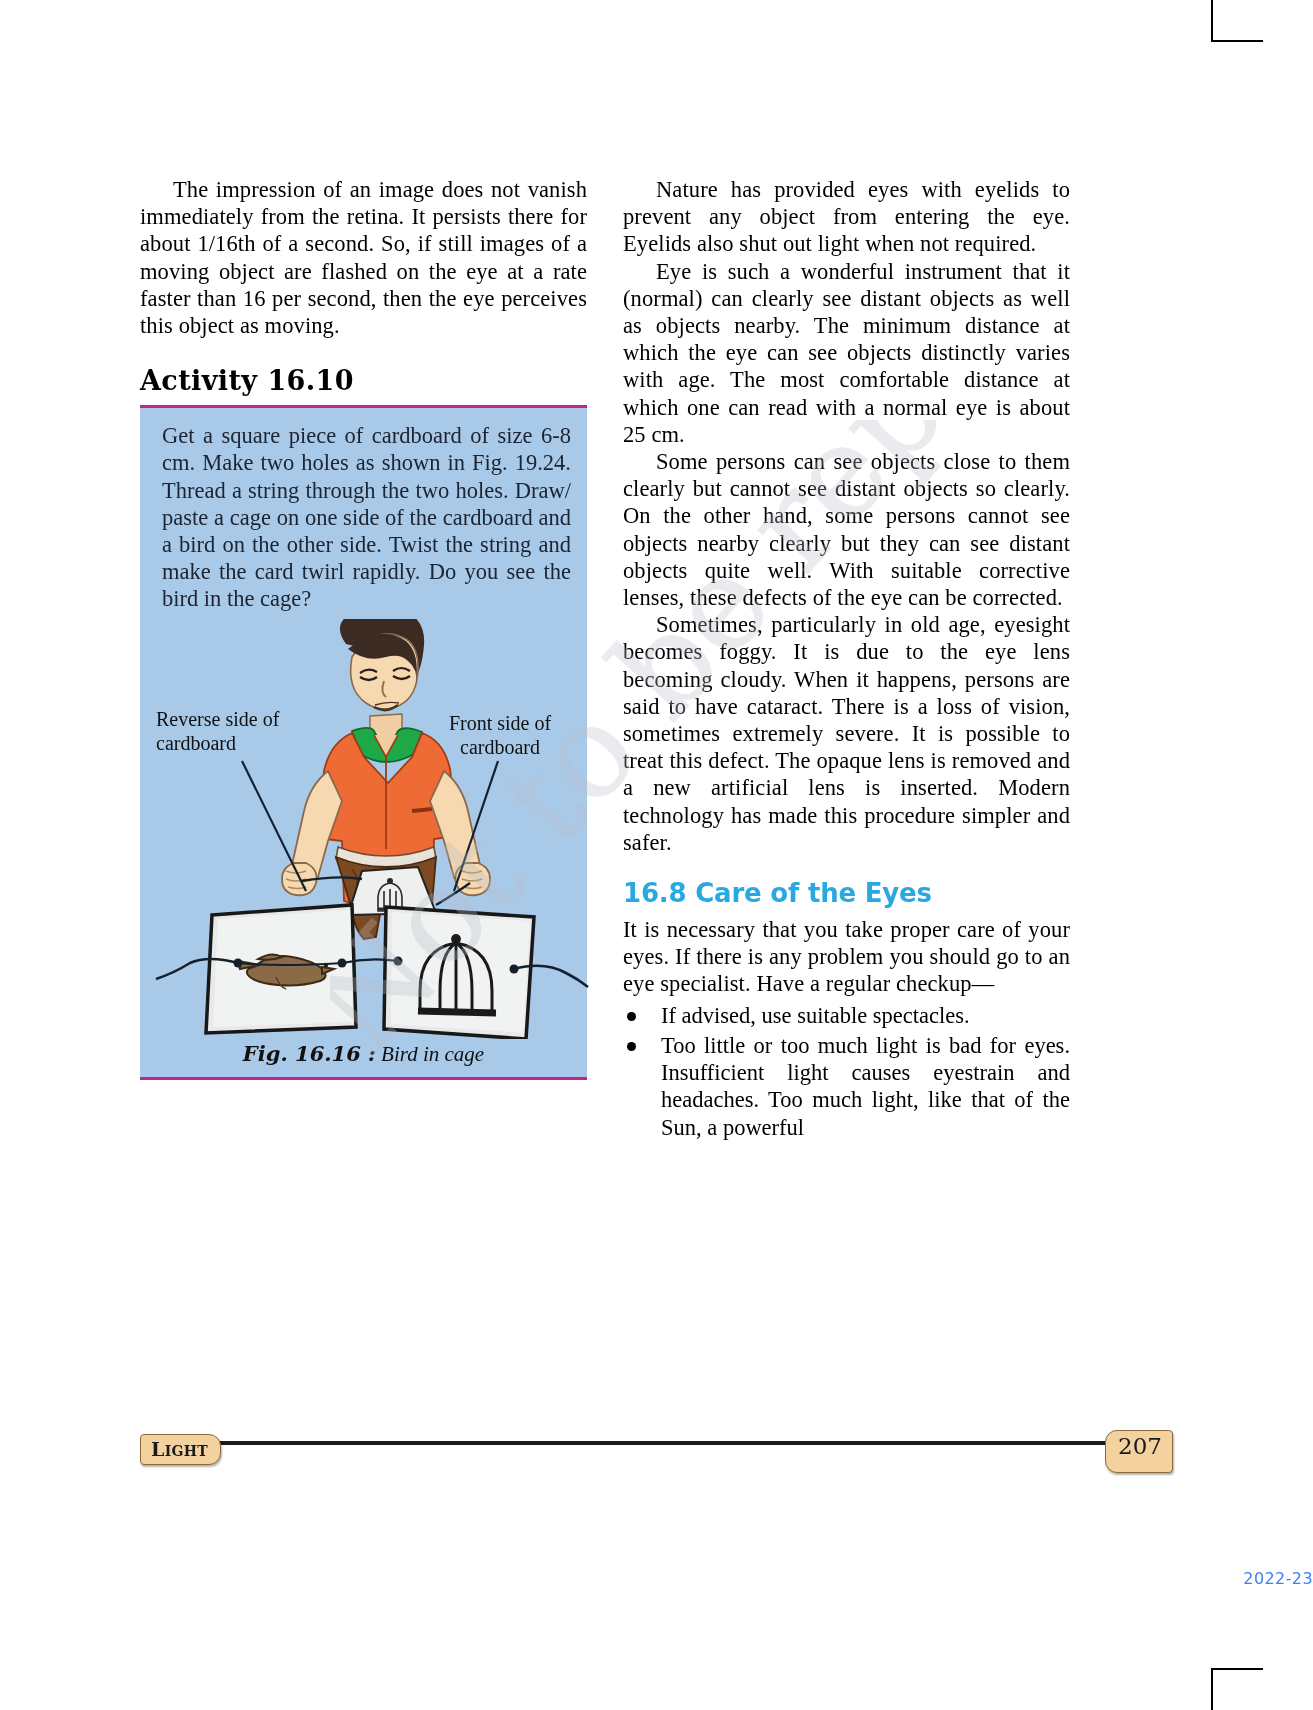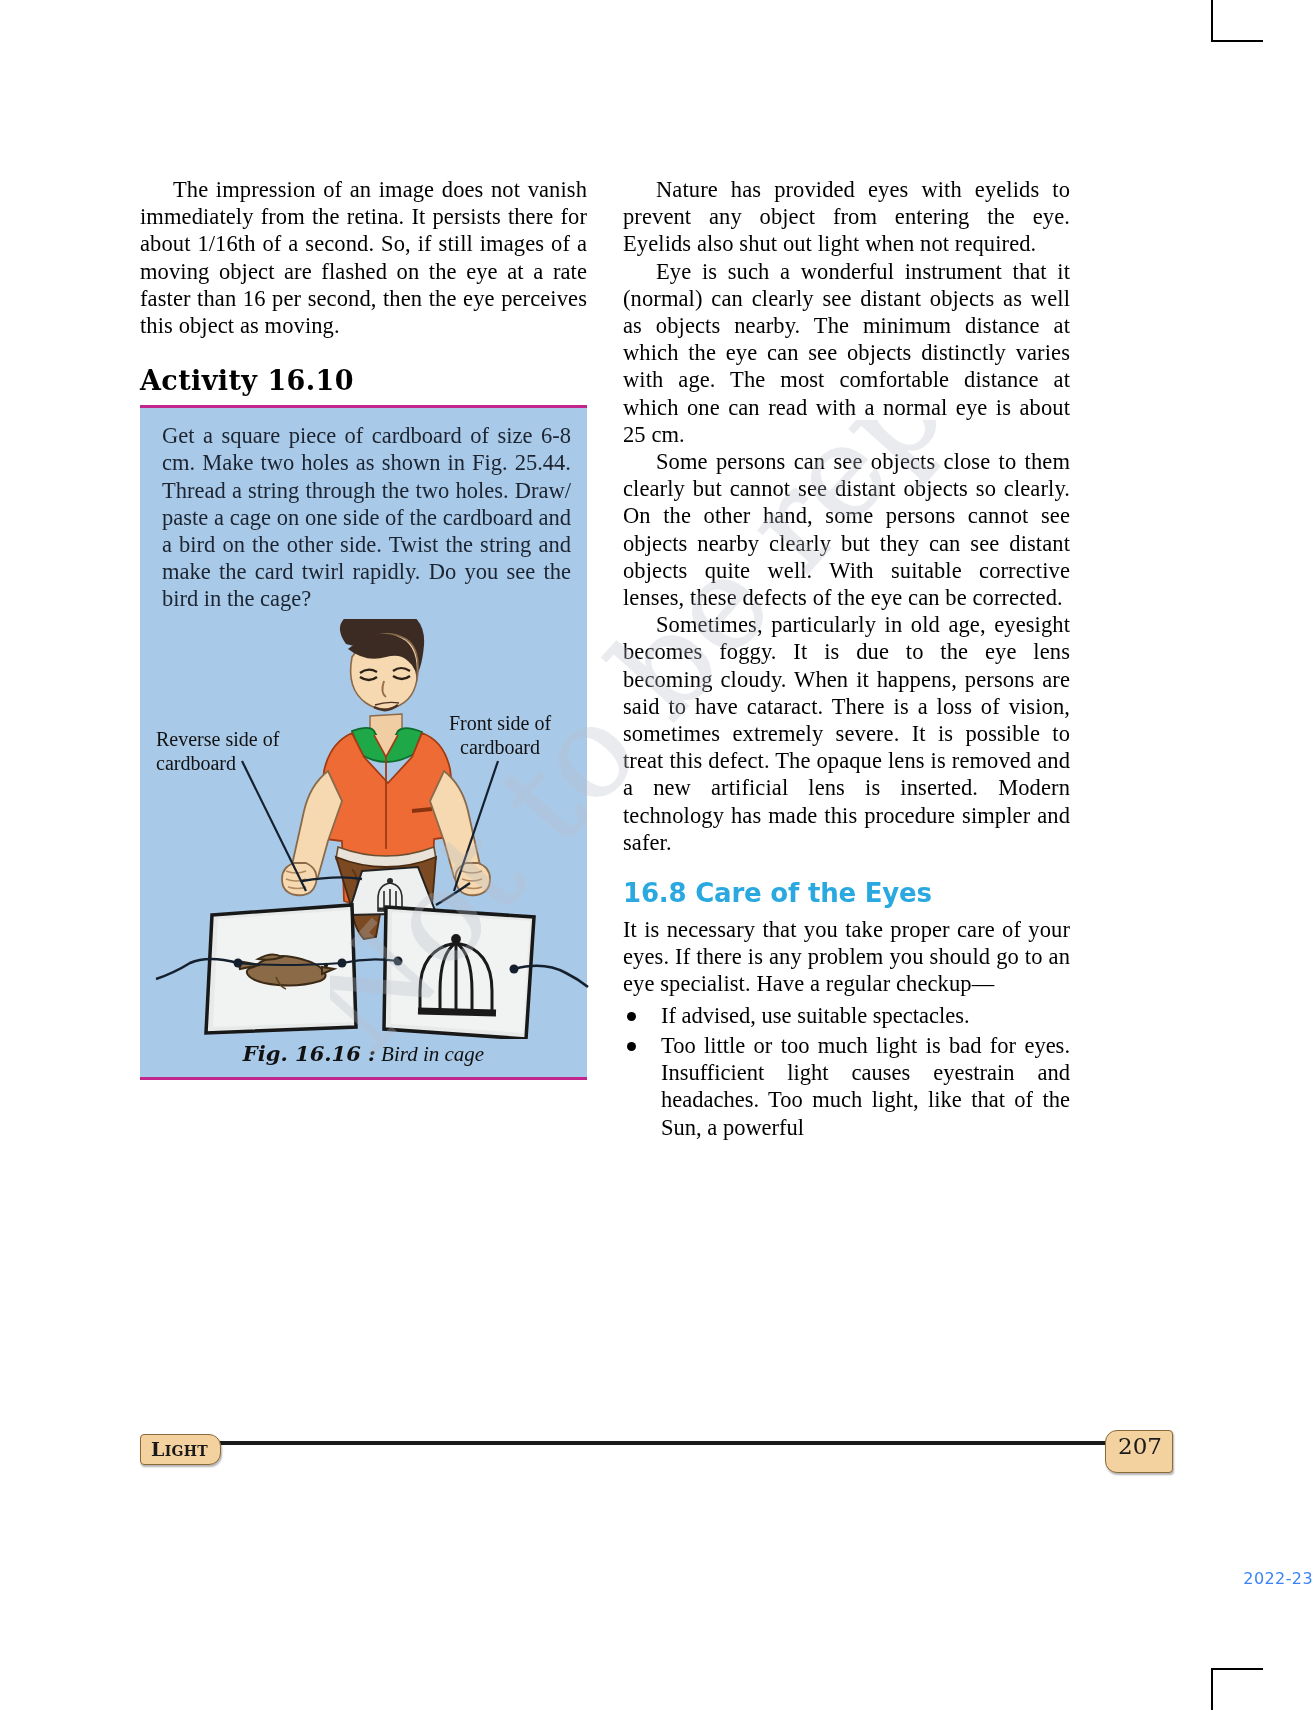--- a/index.html
+++ b/index.html
@@ -80,21 +80,21 @@
     height: 420px;
     margin: 0 6px;
   }
   .fig-label {
     position: absolute;
     font-size: 20px;
     line-height: 24px;
     color: #111;
     font-family: "Liberation Serif", serif;
   }
-  .fig-label.left  { left: 10px;  top: 108px; text-align: left; width: 150px;}
+  .fig-label.left  { left: 10px;  top: 88px; text-align: left; width: 150px;}
   .fig-label.right { right: 6px; top: 92px; text-align: center; width: 150px;}
 
   .fig-caption {
     text-align: center;
     font-size: 21px;
     padding: 2px 0 10px 0;
     color: #111;
   }
   .fig-caption b { font-family: "DejaVu Serif", serif; font-weight: bold; font-style: italic; }
   .fig-caption i { font-style: italic; }
@@ -203,21 +203,21 @@
     <div class="col">
 
       <p class="body-text">The impression of an image does not vanish immediately from the retina. It persists there for about 1/16th of a second. So, if still images of a moving object are flashed on the eye at a rate faster than 16 per second, then the eye perceives this object as moving.</p>
 
       <div class="activity-heading">
         <span>Activity</span><span class="num">16.10</span>
       </div>
 
       <div class="activity-box">
 
-        <div class="inner-text">Get a square piece of cardboard of size 6-8 cm. Make two holes as shown in Fig. 25.44. Thread a string through the two holes. Draw/ paste a cage on one side of the cardboard and a bird on the other side. Twist the string and make the card twirl rapidly. Do you see the bird in the cage?</div>
+        <div class="inner-text">Get a square piece of cardboard of size 6-8 cm. Make two holes as shown in Fig. 19.24. Thread a string through the two holes. Draw/ paste a cage on one side of the cardboard and a bird on the other side. Twist the string and make the card twirl rapidly. Do you see the bird in the cage?</div>
 
         <div class="figure">
 
           <svg viewBox="0 0 447 420" width="447" height="420" style="position:absolute;left:0;top:0;">
 
             <path d="M200,25 q-16,-22 10,-33 q22,-12 46,-2 q24,10 22,36 q-2,26 -12,38 l-6,-10 q-10,-26 -30,-26 q-22,0 -30,-3 z" fill="#3c2b23"></path>
             <path d="M206,38 q-6,32 14,46 q16,11 34,2 q18,-9 18,-38 q0,-20 -12,-28 q-30,-16 -54,18 z" fill="#f6d9b0" stroke="#8a6a4a" stroke-width="1.6"></path>
 
             <path d="M202,30 q18,14 38,8 q14,-4 22,4 q10,8 8,22 q4,-30 -10,-42 q-26,-18 -58,8 z" fill="#3c2b23"></path>
 

